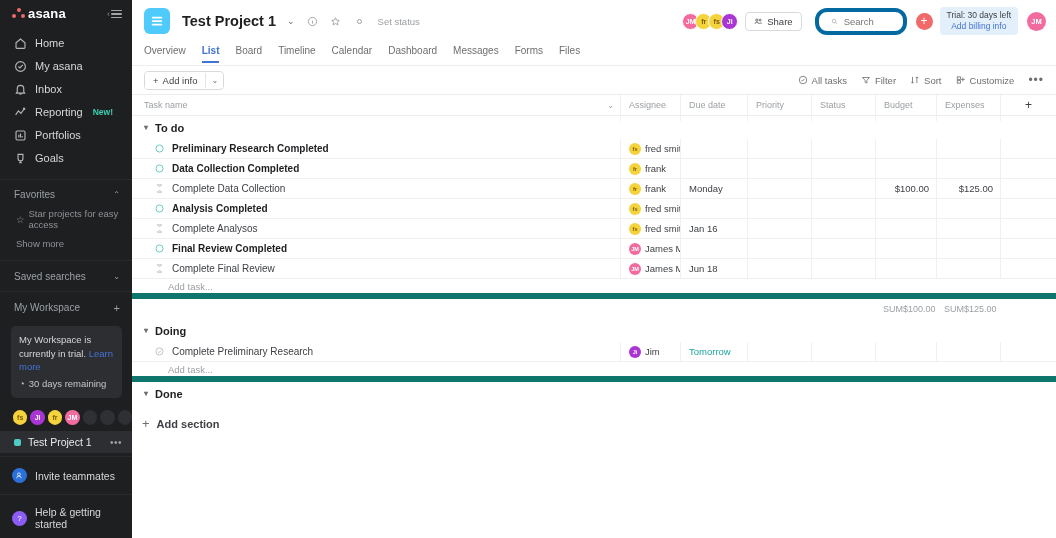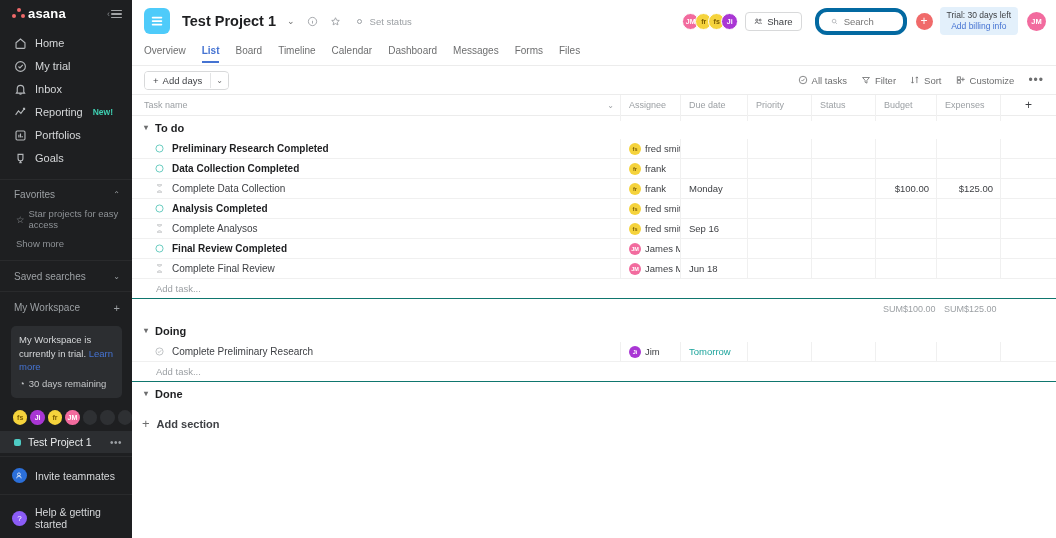--- a/index.html
+++ b/index.html
@@ -112,21 +112,21 @@
   .proj-icon {
     width: 26px; height: 26px; border-radius: 6px; background: #4ecbfa;
     display: flex; align-items: center; justify-content: center; flex-shrink: 0;
   }
   .proj-icon svg { width: 14px; height: 14px; }
   .proj-title { font-size: 14.5px; font-weight: 700; color: #1e1f21; margin-left: 4px; }
   .t-chev { color: #6d6e6f; font-size: 9px; margin-left: 3px; cursor: pointer; }
   .t-ico { color: #9ca0a4; font-size: 11px; margin-left: 4px; cursor: pointer; display:flex; align-items:center; }
   .t-ico svg { width: 11px; height: 11px; fill:none; stroke:#9ca0a4; stroke-width:1.3; }
   .set-status {
-    display: flex; align-items: center; gap: 8px; margin-left: 8px;
+    display: flex; align-items: center; gap: 16px; margin-left: 8px;
     font-size: 9.5px; color: #9ca0a4; cursor: pointer;
   }
   .ss-dot { width: 5px; height: 5px; border-radius: 50%; border: 1px solid #9ca0a4; }
 
   .top-right { margin-left: auto; display: flex; align-items: center; gap: 7px; }
   .av-stack { display: flex; }
   .av-stack .av { width: 17px; height: 17px; font-size: 7px; border: 1.5px solid #fff; margin-left: -4px; }
   .av-stack .av:first-child { margin-left: 0; }
   .share-btn {
     display: flex; align-items: center; gap: 4px; border: 1px solid #d8d9da;
@@ -231,22 +231,22 @@
   .cell.num { justify-content: flex-end; padding-right: 7px; }
   .task-name { font-size: 10px; color: #3f4145; }
   .task-name.bold { font-weight: 700; color: #1e1f21; }
   .status-ico { width: 11px; height: 11px; flex-shrink: 0; display: flex; align-items: center; justify-content: center; }
   .status-ico svg { width: 11px; height: 11px; }
   .assignee { display: flex; align-items: center; gap: 4px; }
   .assignee .av { width: 12px; height: 12px; font-size: 5.5px; }
   .due-soon { color: #1ca49c; }
 
   .addtask-row {
-    height: 20px; display: flex; align-items: center; padding-left: 24px;
-    font-size: 9.5px; color: #9ca0a4; cursor: pointer; border-bottom: 1px solid #0f766e;
+    height: 20px; display: flex; align-items: center; padding-left: 36px;
+    font-size: 9.5px; color: #9ca0a4; cursor: pointer; border-bottom: 6px solid #0f766e;
   }
   .sum-row { height: 20px; align-items: center; }
   .sum-cell {
     height: 20px; display: flex; align-items: center; justify-content: space-between;
     padding: 0 7px 0 8px; font-size: 9px; color: #9ca0a4;
   }
   .add-section {
     display: flex; align-items: center; gap: 7px; padding: 12px 0 0 10px;
     font-size: 11px; color: #3f4145; font-weight: 600; cursor: pointer;
   }
@@ -284,21 +284,21 @@
       </span>
       <span>Home</span>
     </div>
     <div class="sb-item">
       <span class="sb-icon">
         <svg viewBox="0 0 16 16">
             <circle cx="8" cy="8" r="6"></circle>
             <path d="M5.5 8l1.8 1.8L10.8 6"></path>
           </svg>
       </span>
-      <span>My trial</span>
+      <span>My asana</span>
     </div>
     <div class="sb-item">
       <span class="sb-icon">
         <svg viewBox="0 0 16 16">
             <path d="M4 11V7a4 4 0 0 1 8 0v4l1 1.5H3z"></path>
             <path d="M6.7 13a1.4 1.4 0 0 0 2.6 0"></path>
           </svg>
       </span>
       <span>Inbox</span>
     </div>
@@ -472,21 +472,21 @@
     <div class="tab">Dashboard</div>
     <div class="tab">Messages</div>
     <div class="tab">Forms</div>
     <div class="tab">Files</div>
   </div>
 
   <div class="toolbar">
     <div class="addtask-grp">
       <div class="addtask-btn">
         <span>+</span>
-        <span>Add days</span>
+        <span>Add info</span>
       </div>
       <div class="addtask-chev">⌄</div>
     </div>
     <div class="tb-right">
       <div class="tb-item">
         <svg viewBox="0 0 16 16">
             <circle cx="8" cy="8" r="6"></circle>
             <path d="M5.5 8l1.7 1.7L10.6 6"></path>
           </svg>
         <span>All tasks</span>
@@ -633,21 +633,21 @@
               </svg>
             </span>
             <span class="task-name">Complete Analysos</span>
           </div>
           <div class="cell c-assign">
             <span class="assignee">
               <span class="av" style="background:#f5d33c;color:#7a5c00">fs</span>
               <span>fred smith</span>
             </span>
           </div>
-          <div class="cell c-due">Sep 16</div>
+          <div class="cell c-due">Jan 16</div>
           <div class="cell c-prio"></div>
           <div class="cell c-status"></div>
           <div class="cell num c-budget"></div>
           <div class="cell num c-exp"></div>
           <div class="cell c-add"></div>
         </div>
         <div class="trow task-row">
           <div class="cell task-cell c-task">
             <span class="status-ico">
               <svg viewBox="0 0 16 16">

